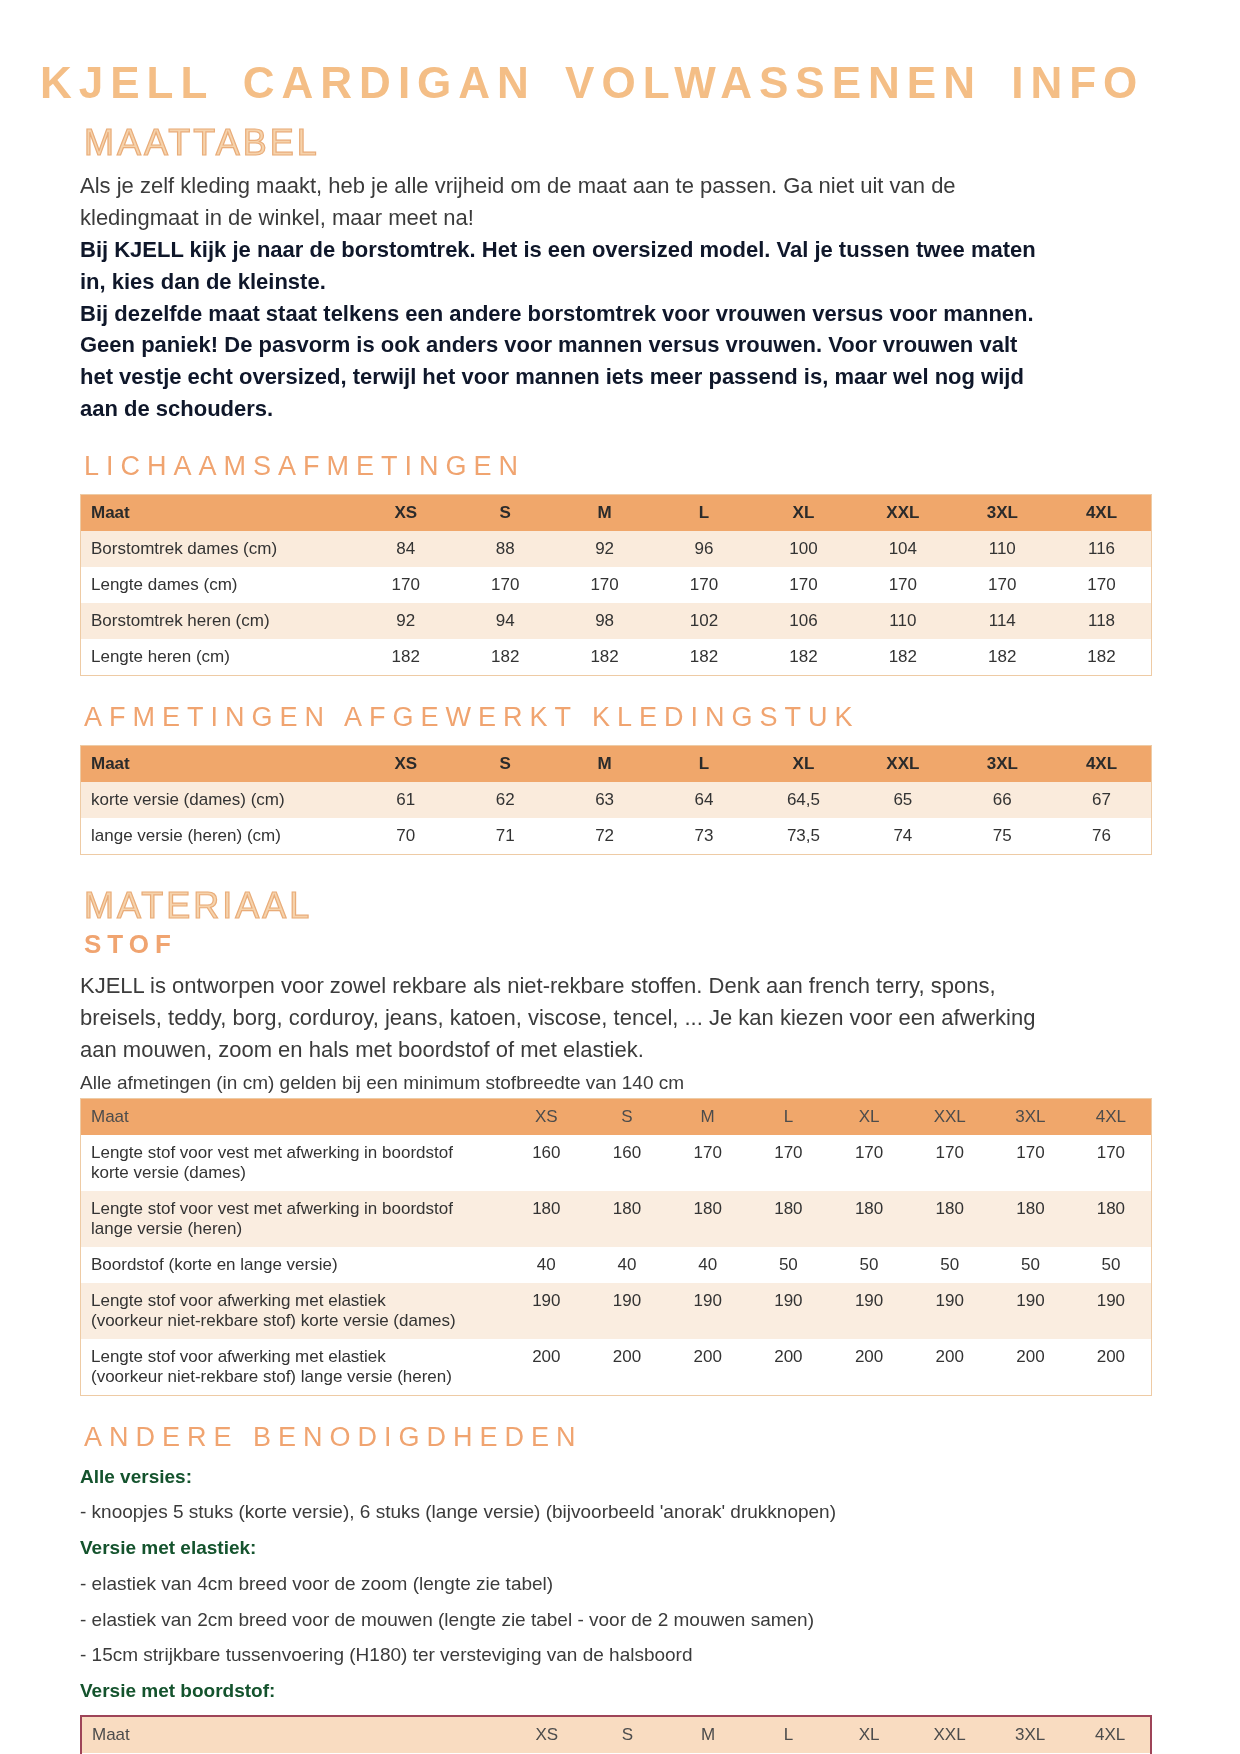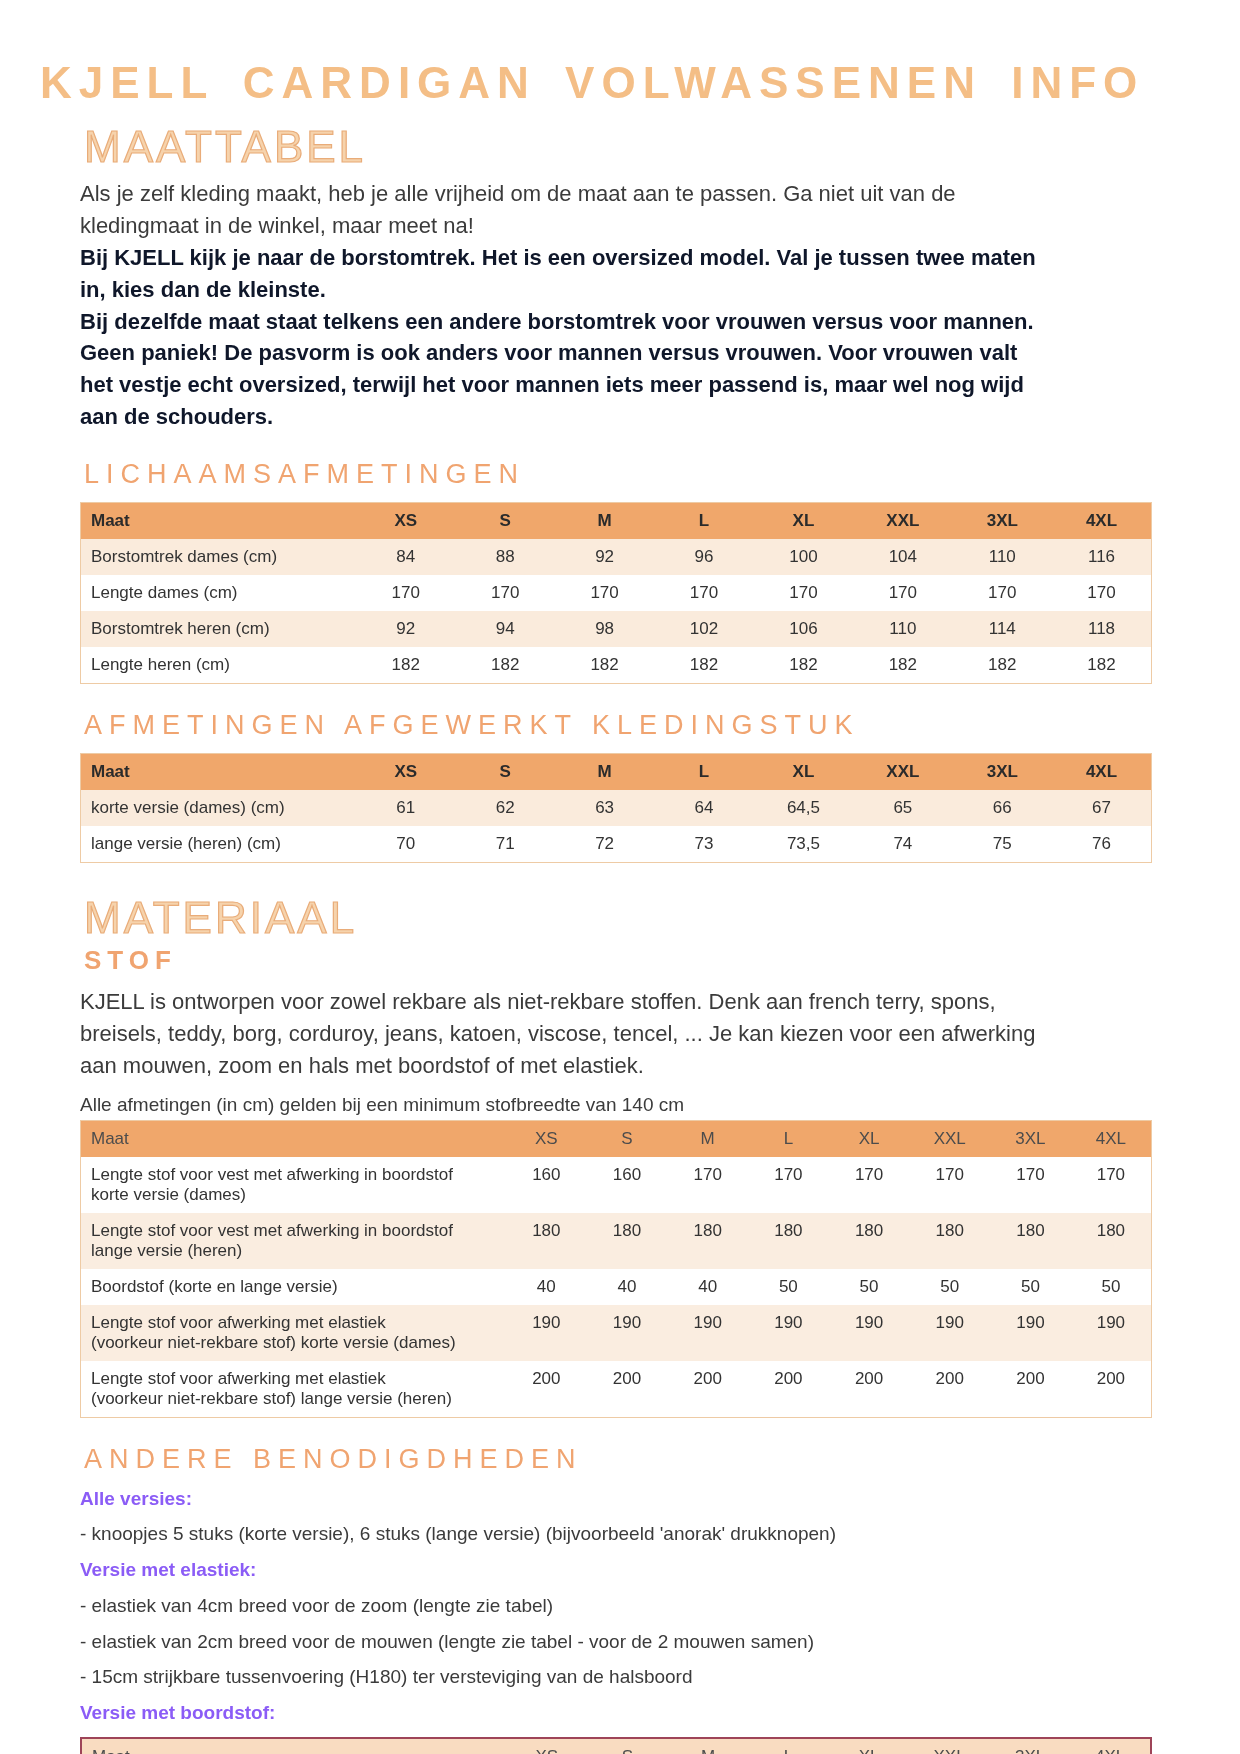--- a/index.html
+++ b/index.html
@@ -12,21 +12,21 @@
   .page { box-sizing:border-box; padding:50px 88px 0 80px; }
 
   .main-title {
     margin:8px 0 14px -40px;
     font-size:44px; font-weight:bold;
     letter-spacing:7px; word-spacing:10px;
     color:#F4BE86; white-space:nowrap;
   }
   .outline-heading {
     margin:10px 0 6px 4px;
-    font-size:44px; font-weight:400;
+    font-size:36px; font-weight:400;
     letter-spacing:3px;
     color:#F6D3AC;
     -webkit-text-stroke:1.2px #E9AC79;
   }
   .outline-heading.small-gap { margin-bottom:0; }
   .section-heading {
     margin:26px 0 12px 4px;
     font-size:27px; font-weight:normal;
     letter-spacing:7px;
     color:#F0A470;
@@ -37,23 +37,23 @@
     letter-spacing:6px;
     color:#F0A470;
   }
 
   .textblock { max-width:965px; font-size:22px; line-height:1.45; }
   .textblock p { margin:0; }
   .textblock p.bold { font-weight:bold; color:#0f172a; }
 
   .listblock { max-width:1040px; font-size:19px; line-height:1.3; }
   .listblock p { margin:0 0 11px 0; }
-  .listblock p.bold { font-weight:bold; color:#8b5cf6; }
-
-  .note-line { margin:12px 0 4px 0; font-size:19px; }
+  .listblock p.bold { font-weight:bold; color:#14532d; }
+
+  .note-line { margin:6px 0 4px 0; font-size:19px; }
 
   table.size-t {
     width:100%; border-collapse:collapse; table-layout:fixed;
     font-size:17px; margin:4px 0 6px 0;
     border:1px solid #EECBA5;
     padding-left:42px;
   }
   table.size-t th, table.size-t td {
     padding:8px 8px; text-align:center; vertical-align:top;
   }

